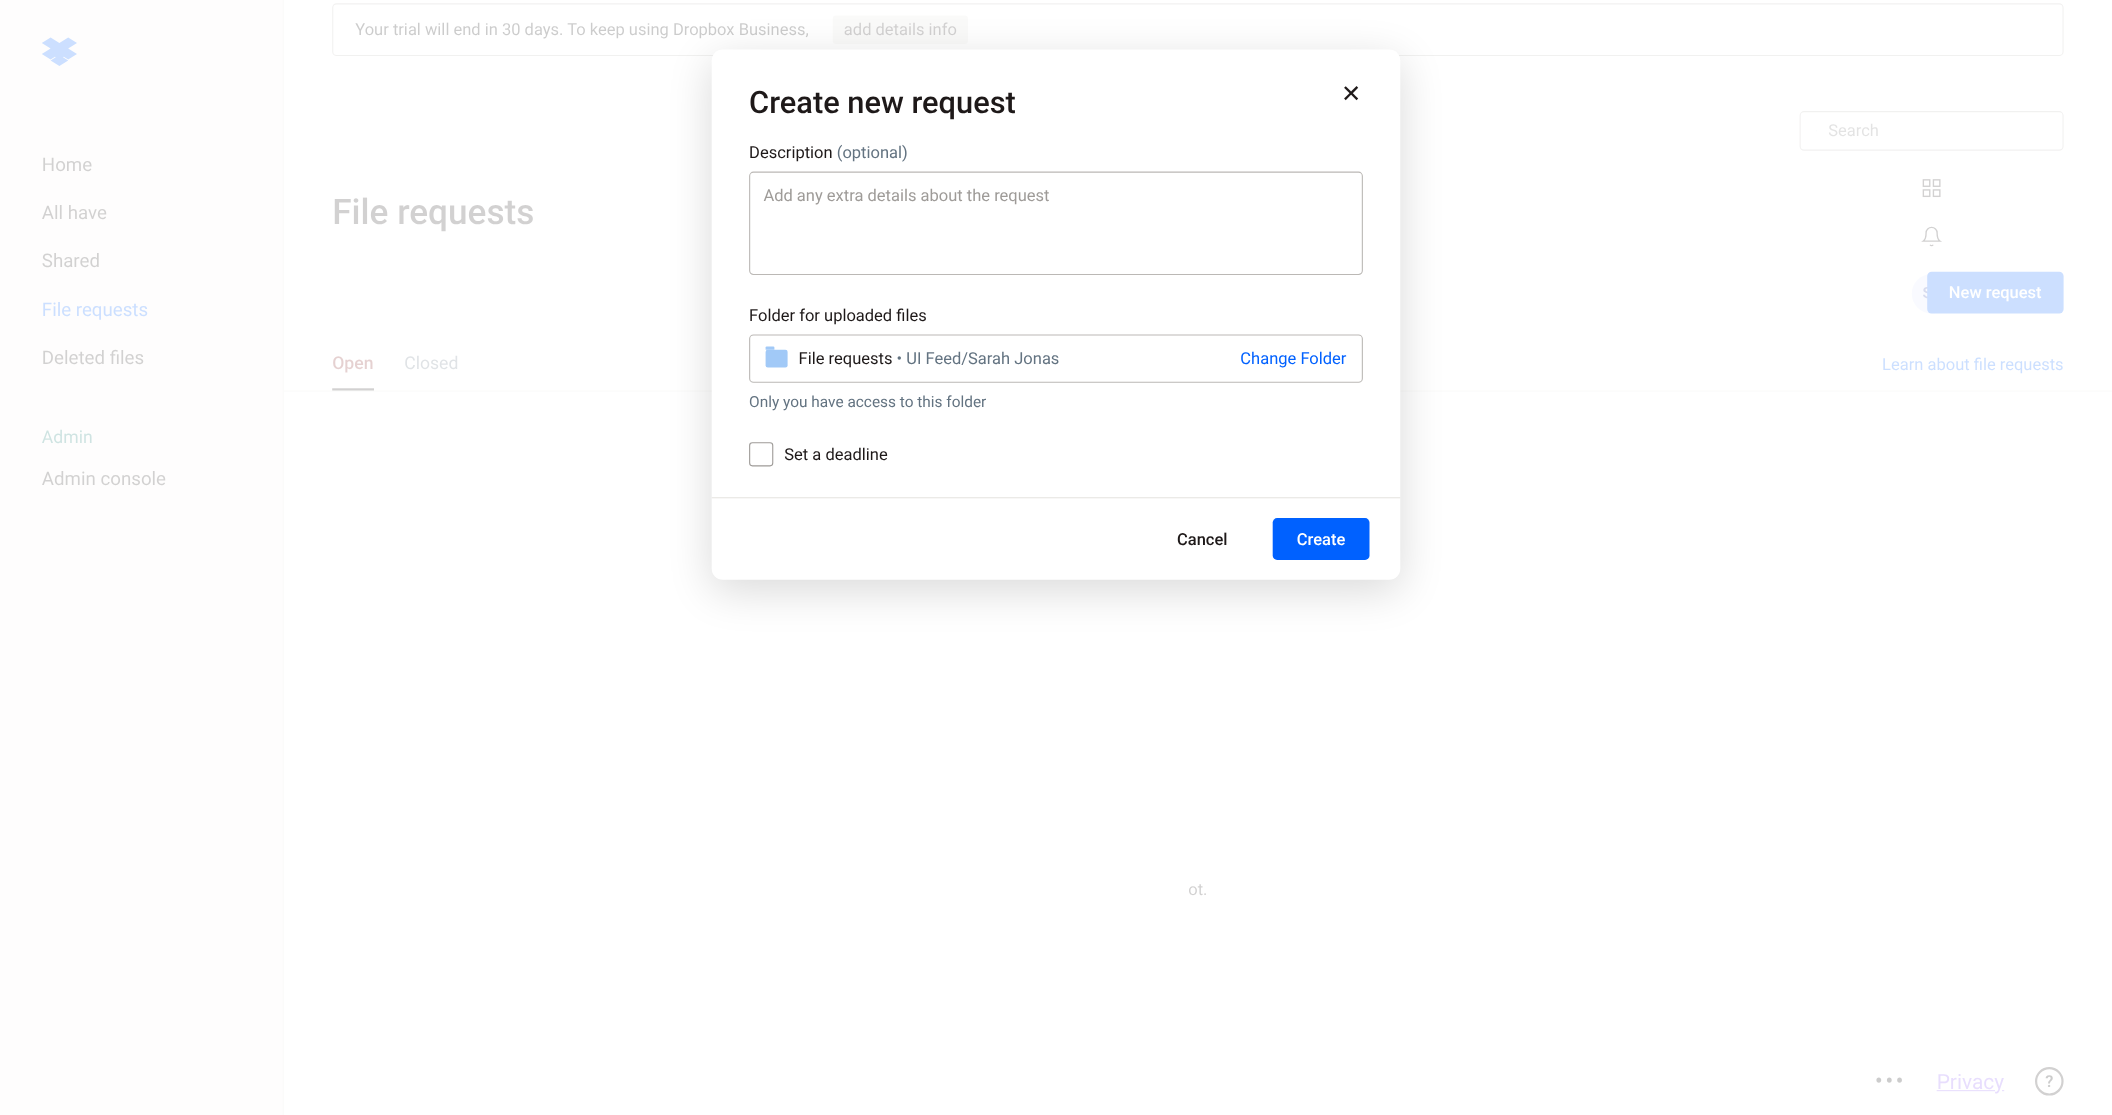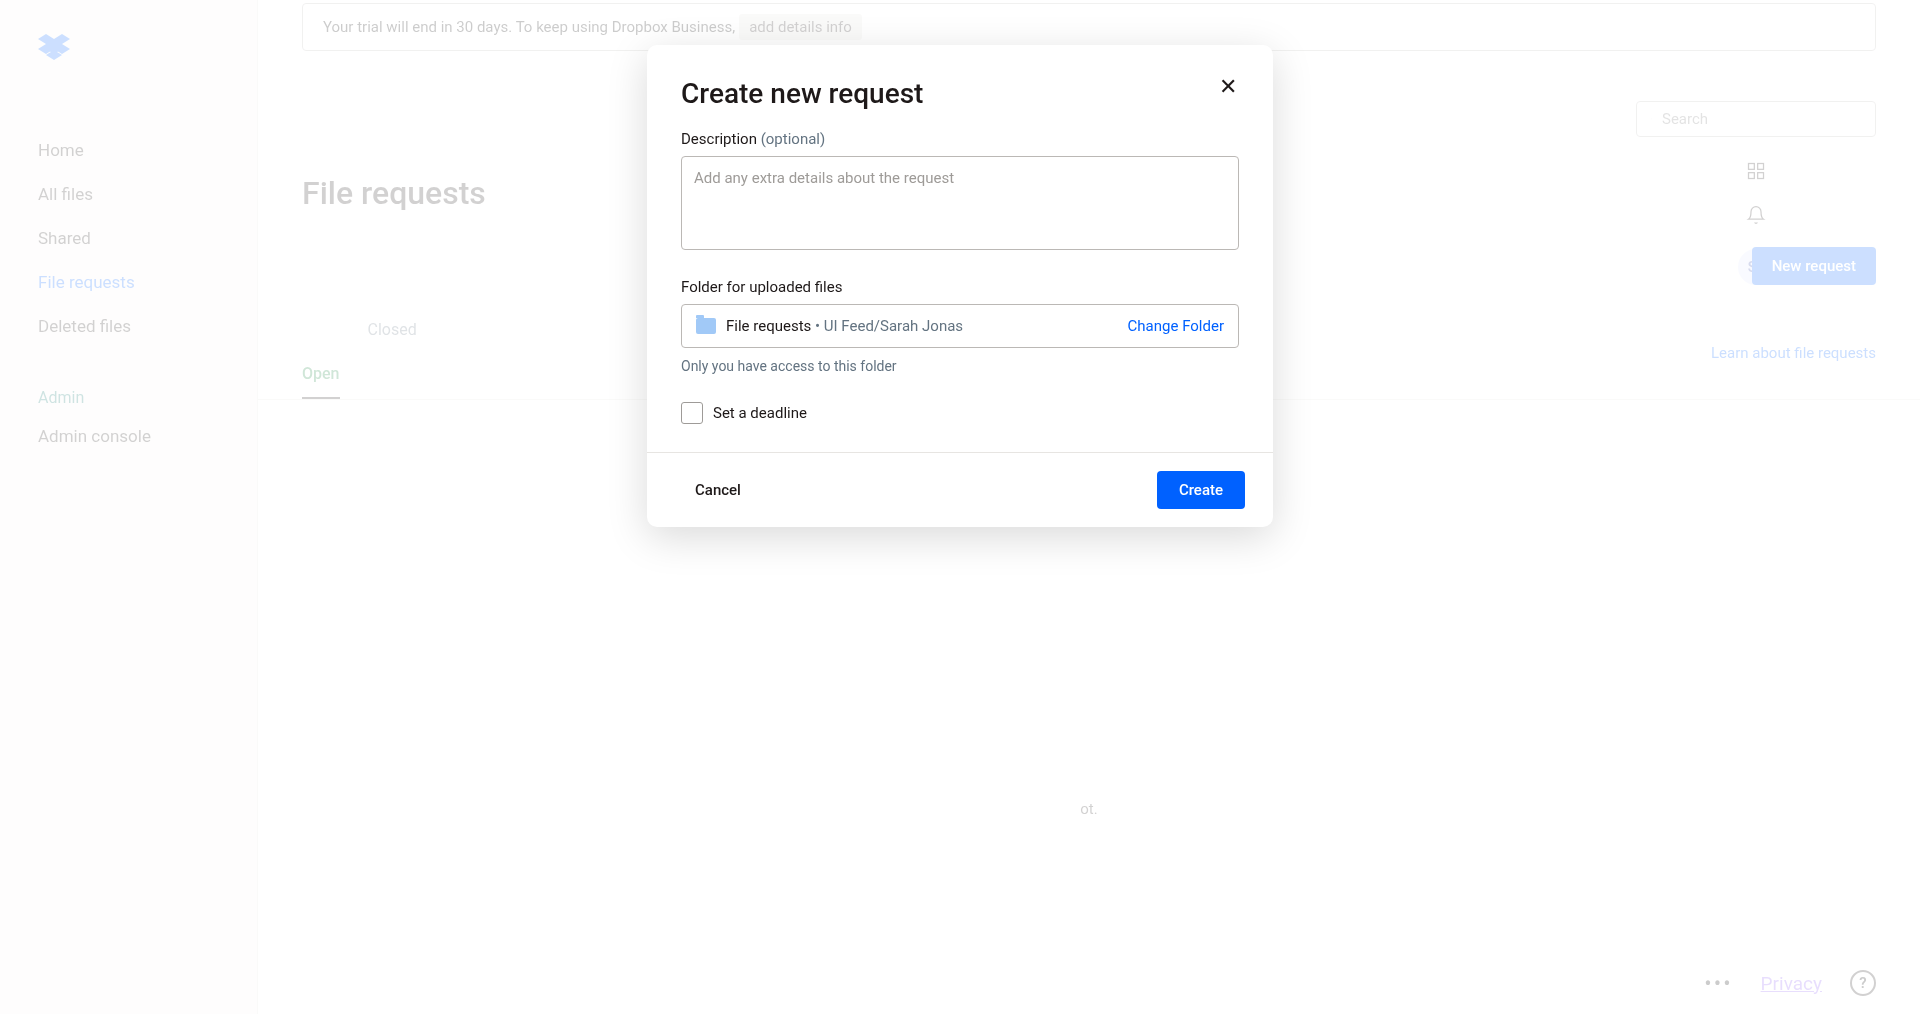--- a/index.html
+++ b/index.html
@@ -8,35 +8,35 @@
     .sidebar { position: absolute; left: 0; top: 0; width: 258px; height: 100%; background: #f7f5f2; border-right: 1px solid #e7e5e2; }
     .logo { padding: 32px 0 0 38px; }
     .logo svg { width: 32px; height: 32px; fill: #0061ff; }
     .nav { padding: 60px 0 0 38px; }
     .nav-item { display: block; padding: 12px 0; font-size: 17px; color: #1e1919; text-decoration: none; cursor: pointer; }
     .nav-item.active { color: #0061ff; }
     .nav-section { padding: 40px 0 0 38px; }
     .nav-section-header { font-size: 16px; color: #0f766e; margin-bottom: 15px; }
     
     .main { position: absolute; left: 258px; top: 0; right: 0; height: 100%; }
-    .banner { margin: 3px 44px 0 44px; border: 1px solid #bbb8b5; border-radius: 4px; padding: 10px 20px; display: flex; align-items: center; gap: 4px; font-size: 15px; }
+    .banner { margin: 3px 44px 0 44px; border: 1px solid #bbb8b5; border-radius: 4px; padding: 10px 20px; display: flex; align-items: center; gap: 22px; font-size: 15px; }
     .banner-link { background: #e7e5e2; padding: 4px 10px; border-radius: 3px; color: #1e1919; cursor: pointer; }
     
     .header { display: flex; align-items: center; padding: 50px 44px 0 44px; justify-content: space-between; }
     .page-title { font-size: 32px; font-weight: 500; color: #1e1919; }
     .header-right { display: flex; align-items: center; gap: 24px; flex-direction: column; }
     .search-box { display: flex; align-items: center; gap: 10px; border: 1px solid #bbb8b5; border-radius: 4px; padding: 8px 14px; width: 240px; }
     .search-box input { border: none; outline: none; font-size: 15px; flex: 1; background: transparent; }
     .header-icon { width: 20px; height: 20px; cursor: pointer; }
     .avatar { width: 36px; height: 36px; border-radius: 50%; background: #dfe6fd; color: #3b4ca8; display: flex; align-items: center; justify-content: center; font-size: 14px; font-weight: 600; cursor: pointer; }
     
     .tabs-row { display: flex; align-items: center; justify-content: space-between; padding: 35px 44px 0 44px; border-bottom: 1px solid #e7e5e2; }
     .tabs { display: flex; gap: 28px; }
     .tab { padding-bottom: 14px; font-size: 16px; color: #637381; cursor: pointer; border-bottom: 2px solid transparent; }
-    .tab.active { color: #15803d; border-bottom-color: #1e1919; font-weight: 500; margin-top: 44px; }
+    .tab.active { color: #7f1d1d; border-bottom-color: #1e1919; font-weight: 500; }
     .learn-link { color: #0061ff; font-size: 15px; cursor: pointer; padding-bottom: 14px; }
     
     .new-request-btn { position: absolute; right: 44px; top: 247px; background: #0061ff; color: #fff; border: none; border-radius: 4px; padding: 10px 20px; font-size: 15px; font-weight: 500; cursor: pointer; }
     
     .body-text { position: absolute; top: 800px; left: 50%; transform: translateX(-50%); text-align: center; font-size: 15px; color: #1e1919; width: 600px; }
     
     .footer { position: absolute; bottom: 18px; right: 44px; display: flex; align-items: center; gap: 28px; }
     .footer-dots { font-size: 22px; letter-spacing: 2px; cursor: pointer; }
     .footer-link { font-size: 19px; color: #8b5cf6; cursor: pointer; text-decoration: underline; }
     .help-icon { width: 26px; height: 26px; border: 2px solid #1e1919; border-radius: 50%; display: flex; align-items: center; justify-content: center; font-size: 15px; font-weight: 600; cursor: pointer; }
@@ -61,36 +61,36 @@
     .folder-icon::before { content: ""; position: absolute; top: -3px; left: 0; width: 8px; height: 3px; background: #a1c9f7; border-radius: 1px 1px 0 0; }
     .folder-path { font-size: 15px; color: #1e1919; flex: 1; }
     .folder-path-sub { color: #637381; }
     .change-folder { color: #0061ff; font-size: 15px; cursor: pointer; }
     .folder-hint { font-size: 14px; color: #637381; margin-top: 10px; }
     
     .checkbox-row { display: flex; align-items: center; gap: 10px; margin-top: 28px; }
     .checkbox { width: 22px; height: 22px; border: 1px solid #9e9b98; border-radius: 3px; cursor: pointer; }
     .checkbox-label { font-size: 15px; color: #1e1919; }
     
-    .modal-footer { border-top: 1px solid #e7e5e2; padding: 18px 28px; display: flex; justify-content: space-between; gap: 8px; }
+    .modal-footer { border-top: 1px solid #e7e5e2; padding: 18px 28px; display: flex; justify-content: flex-end; gap: 21px; }
     .btn-cancel { background: #fff; border: none; padding: 10px 20px; font-size: 15px; cursor: pointer; border-radius: 4px; color: #1e1919; font-weight: 500; }
     .btn-create { background: #0061ff; color: #fff; border: none; padding: 10px 22px; font-size: 15px; font-weight: 500; cursor: pointer; border-radius: 4px; }
   </style>
 </head>
 <body>
 
 <div class="sidebar">
   <div class="logo">
     <svg viewBox="0 0 32 32">
         <path d="M8 2L0 7l8 5-8 5 8 5 8-5 8 5 8-5-8-5 8-5-8-5-8 5-8-5zm8 10l-8 5 8 5 8-5-8-5zm-8 11l8 5 8-5-8-5-8 5z"></path>
       </svg>
   </div>
   <nav class="nav">
     <a class="nav-item">Home</a>
-    <a class="nav-item">All files</a>
+    <a class="nav-item">All have</a>
     <a class="nav-item">Shared</a>
     <a class="nav-item active">File requests</a>
     <a class="nav-item">Deleted files</a>
   </nav>
   <div class="nav-section">
     <div class="nav-section-header">Admin</div>
     <a class="nav-item" style="padding-top:4px;">Admin console</a>
   </div>
 </div>
 

